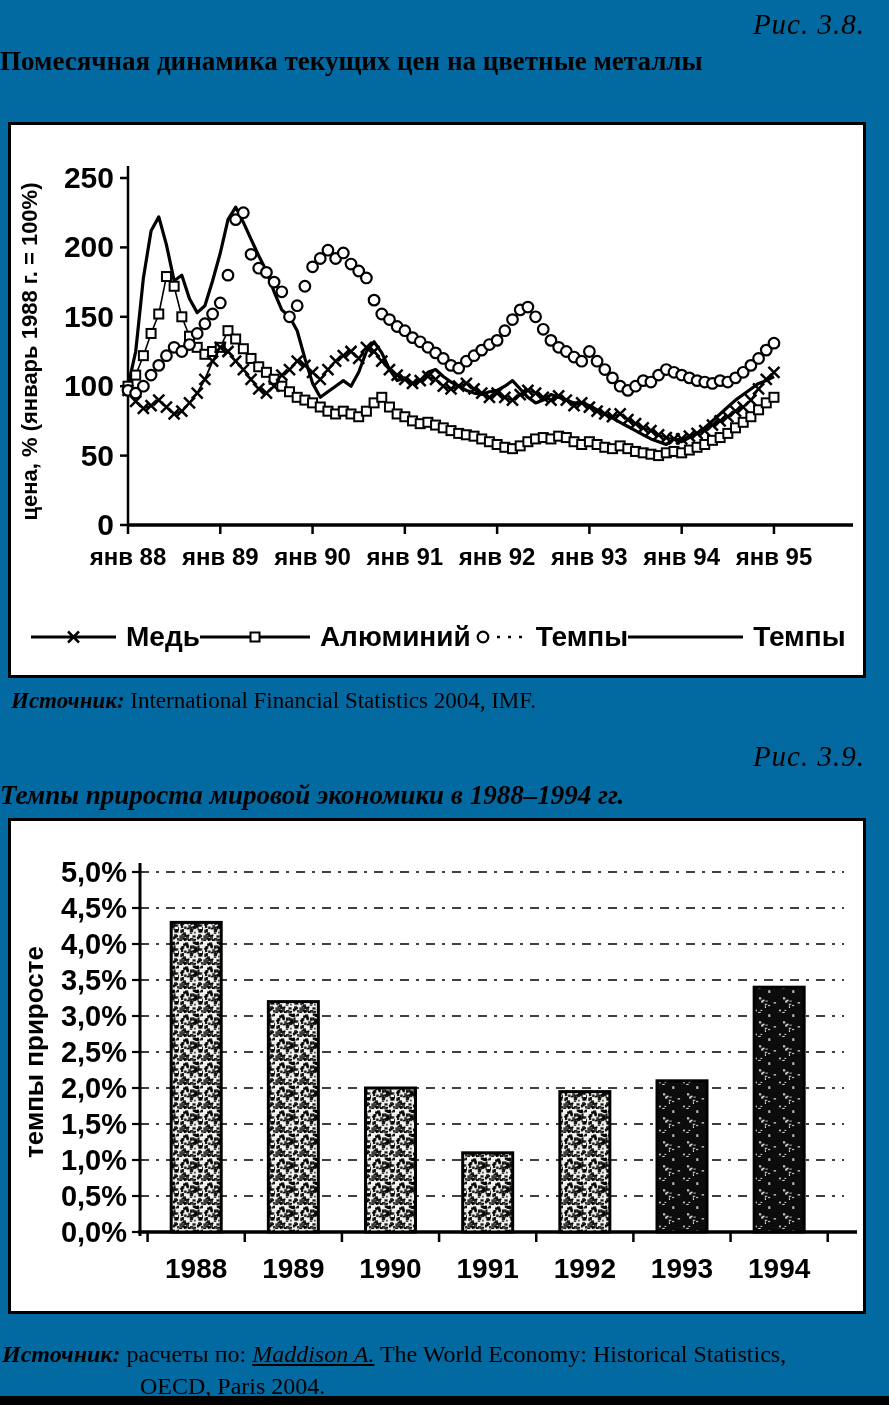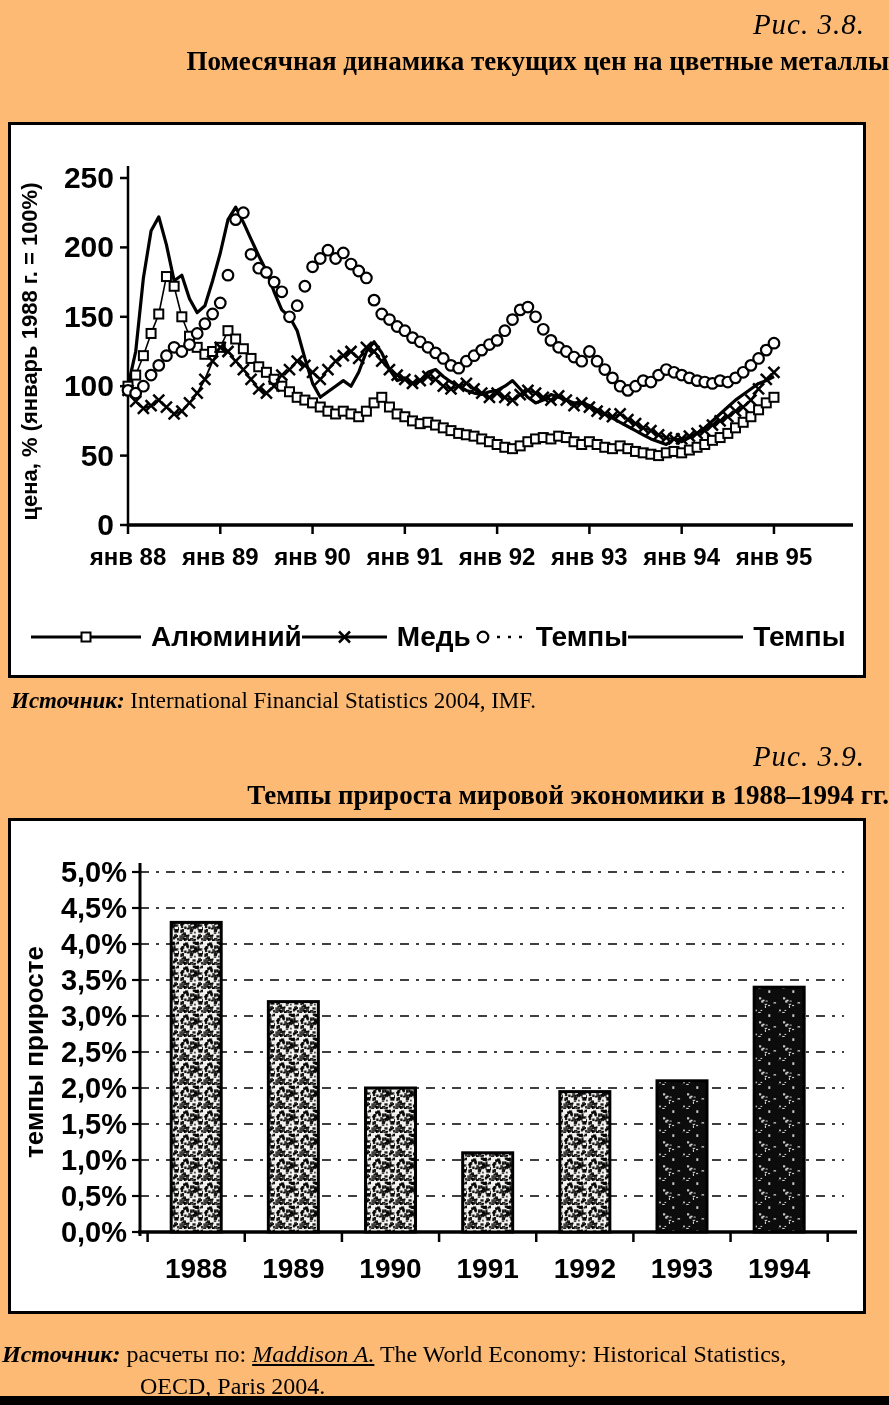--- a/index.html
+++ b/index.html
@@ -1,25 +1,25 @@
 <!DOCTYPE html>
 <html><head>
 <meta charset="utf-8">
 <style>
   html,body{margin:0;padding:0;background:#fff;}
   body{width:889px;height:1405px;position:relative;color:#000;font-family:"Liberation Serif",serif;}
-  .page{position:absolute;left:0;top:0;width:889px;height:1405px;background:#fdba74;overflow:hidden;}
+  .page{position:absolute;left:0;top:0;width:889px;height:1405px;background:#0369a1;overflow:hidden;}
 
   .fig-caption{position:absolute;right:24px;font:italic 400 29px "Liberation Serif",serif;letter-spacing:1px;}
   .cap1{top:8px;}
   .cap2{top:740px;margin-left:20px;}
 
-  .fig-title{position:absolute;left:0;width:100%;text-align:right;font:700 27px "Liberation Serif",serif;line-height:31px;margin:0;}
+  .fig-title{position:absolute;left:0;width:100%;text-align:left;font:700 27px "Liberation Serif",serif;line-height:31px;margin:0;}
   .title1{top:46px;}
-  .title2{top:780px;}
+  .title2{top:780px;font-style:italic;}
 
   .chart-box{position:absolute;border:3px solid #000;background:#fff;box-sizing:border-box;}
   .box1{left:8px;top:122px;width:858px;height:556px;}
   .box2{left:8px;top:818px;width:858px;height:496px;}
 
   .source{position:absolute;font:400 23px "Liberation Serif",serif;margin:0;}
   .source1{left:11px;top:688px;}
   .source2{left:2px;top:1338px;line-height:32px;width:885px;padding-left:138px;text-indent:-138px;font-size:24px;}
   .src-prefix{font-weight:700;font-style:italic;}
   .maddison{font-style:italic;text-decoration:underline;}
@@ -430,33 +430,33 @@
             <circle cx="724.51" cy="252.872" r="5.3" fill="#fff" stroke="#000" stroke-width="2.2"></circle>
             <circle cx="732.2" cy="247.32" r="5.3" fill="#fff" stroke="#000" stroke-width="2.2"></circle>
             <circle cx="739.89" cy="240.38" r="5.3" fill="#fff" stroke="#000" stroke-width="2.2"></circle>
             <circle cx="747.58" cy="233.44" r="5.3" fill="#fff" stroke="#000" stroke-width="2.2"></circle>
             <circle cx="755.27" cy="225.112" r="5.3" fill="#fff" stroke="#000" stroke-width="2.2"></circle>
             <circle cx="762.96" cy="218.172" r="5.3" fill="#fff" stroke="#000" stroke-width="2.2"></circle>
           </g>
         </svg></div>
     <div class="legend" id="legend1">
         <div class="legend-item">
-          <svg width="110" height="28">
-            <line x1="0" y1="14" x2="110" y2="14" stroke="#000" stroke-width="2.8"></line>
-            <rect x="50.5" y="9.5" width="9" height="9" fill="#fff" stroke="#000" stroke-width="2"></rect>
-          </svg>
-          <span class="legend-label">Алюминий</span>
-        </div>
-        <div class="legend-item">
           <svg width="85" height="28">
             <line x1="0" y1="14" x2="85" y2="14" stroke="#000" stroke-width="2.8"></line>
             <line x1="37" y1="8.5" x2="48" y2="19.5" stroke="#000" stroke-width="2.5"></line>
             <line x1="37" y1="19.5" x2="48" y2="8.5" stroke="#000" stroke-width="2.5"></line>
           </svg>
           <span class="legend-label">Медь</span>
+        </div>
+        <div class="legend-item">
+          <svg width="110" height="28">
+            <line x1="0" y1="14" x2="110" y2="14" stroke="#000" stroke-width="2.8"></line>
+            <rect x="50.5" y="9.5" width="9" height="9" fill="#fff" stroke="#000" stroke-width="2"></rect>
+          </svg>
+          <span class="legend-label">Алюминий</span>
         </div>
         <div class="legend-item">
           <svg width="55" height="28">
             <circle cx="12" cy="14" r="5.3" fill="#fff" stroke="#000" stroke-width="2.2"></circle>
             <line x1="26" y1="14" x2="55" y2="14" stroke="#000" stroke-width="2.4" stroke-dasharray="3 8"></line>
           </svg>
           <span class="legend-label">Темпы</span>
         </div>
         <div class="legend-item">
           <svg width="115" height="28">

